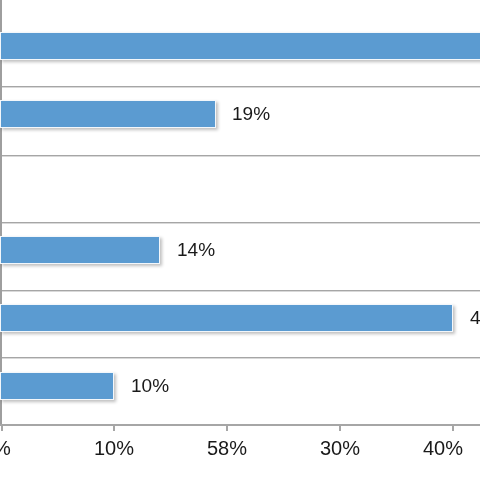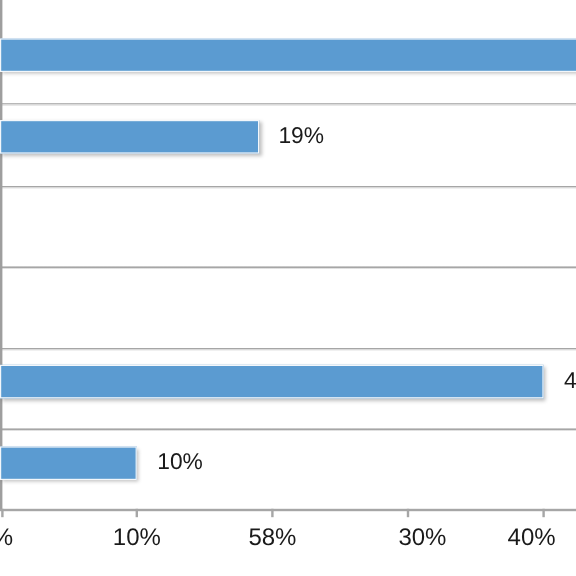--- a/index.html
+++ b/index.html
@@ -118,20 +118,24 @@
       <div class="bar" style="width:498px"></div>
       <div class="bar-label" style="left:506px"></div>
     </div>
 
     <div class="bar-row" style="top:100px;width:480px">
       <div class="bar" style="width:216px"></div>
       <div class="bar-label" style="left:232px">19%</div>
     </div>
 
 
+    <div class="bar-row" style="top:236px;width:480px">
+      <div class="bar" style="width:160px"></div>
+      <div class="bar-label" style="left:177px">14%</div>
+    </div>
 
     <div class="bar-row" style="top:304px;width:480px">
       <div class="bar" style="width:453px"></div>
       <div class="bar-label" style="left:470px">4</div>
     </div>
 
     <div class="bar-row" style="top:372px;width:480px">
       <div class="bar" style="width:114px"></div>
       <div class="bar-label" style="left:131px">10%</div>
     </div>
@@ -142,16 +146,16 @@
 
   <div class="x-tick" style="left:1px"></div>
   <div class="x-tick" style="left:113px"></div>
   <div class="x-tick" style="left:226px"></div>
   <div class="x-tick" style="left:339px"></div>
   <div class="x-tick" style="left:452px"></div>
 
   <div class="x-tick-label" style="left:2px">%</div>
   <div class="x-tick-label" style="left:114px">10%</div>
   <div class="x-tick-label" style="left:227px">58%</div>
-  <div class="x-tick-label" style="left:352px">30%</div>
+  <div class="x-tick-label" style="left:340px">30%</div>
   <div class="x-tick-label" style="left:443px">40%</div>
 
 </div>
 
 </body></html>

